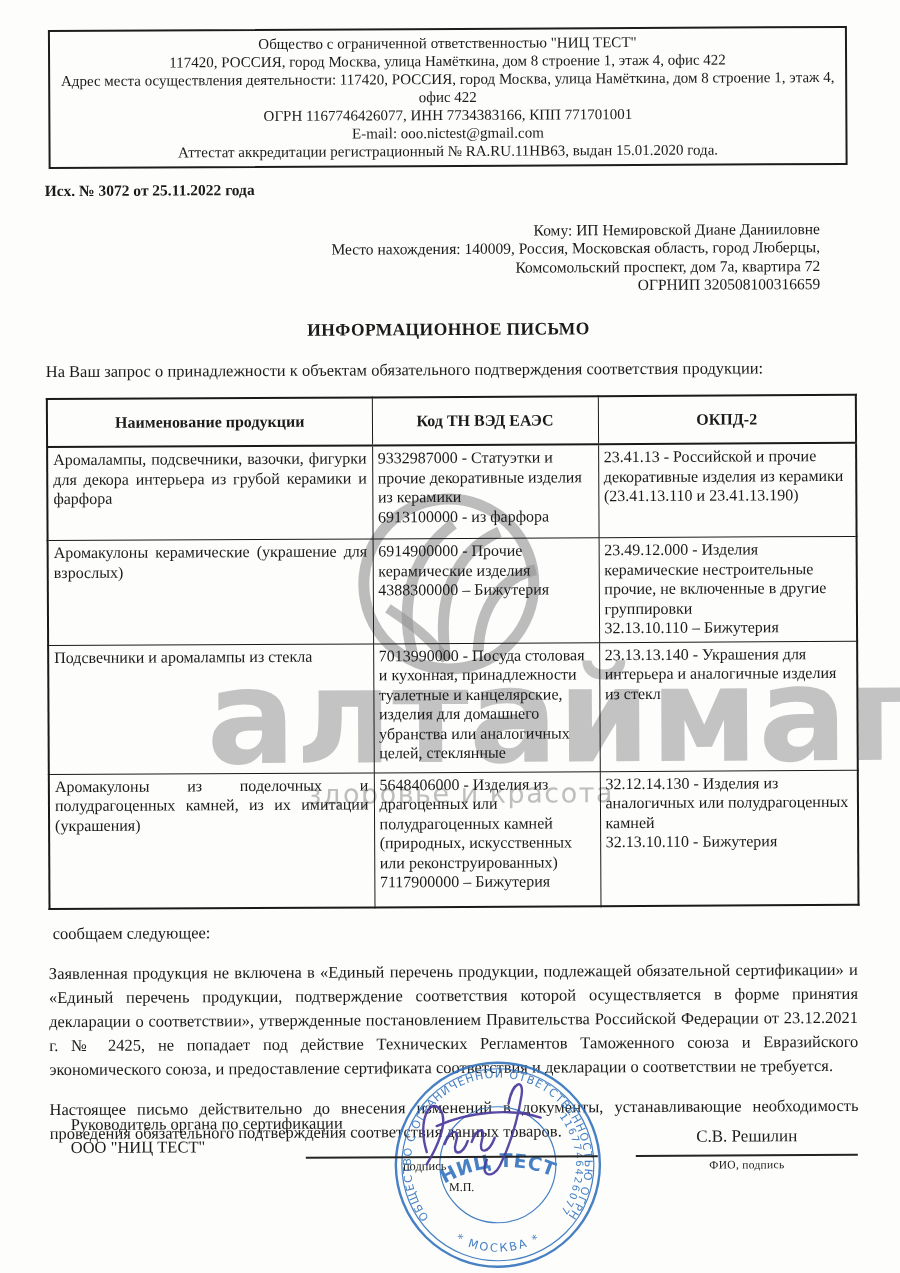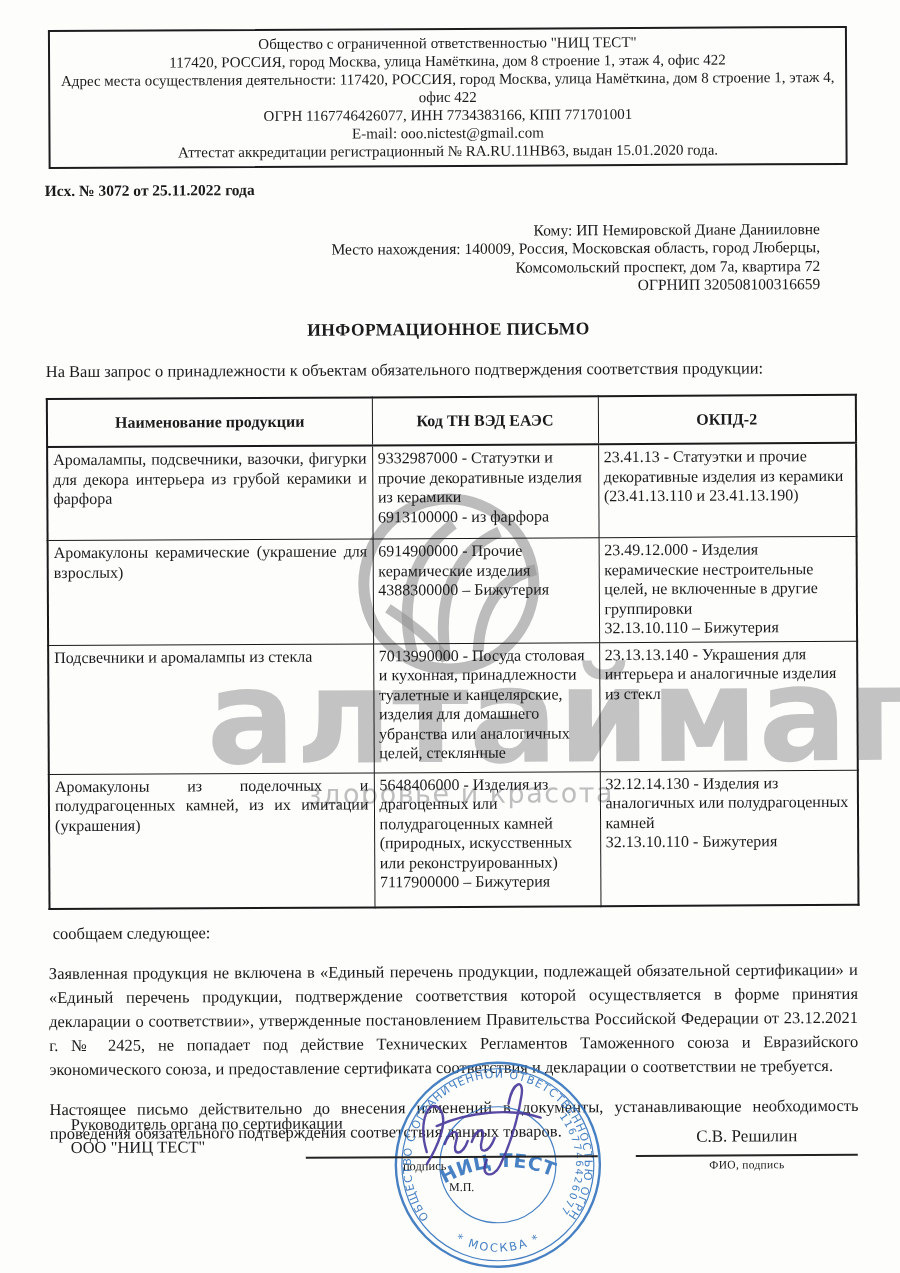--- a/index.html
+++ b/index.html
@@ -125,28 +125,28 @@
           <th>Наименование продукции</th>
           <th>Код ТН ВЭД ЕАЭС</th>
           <th>ОКПД-2</th>
         </tr>
       </thead>
       <tbody>
         <tr class="r1">
           <td class="c-name">Аромалампы, подсвечники, вазочки, фигурки для декора интерьера из грубой керамики и фарфора</td>
           <td>9332987000 - Статуэтки и прочие декоративные изделия из керамики
 6913100000 - из фарфора</td>
-          <td>23.41.13 - Статуэтки и прочие декоративные изделия из керамики
+          <td>23.41.13 - Российской и прочие декоративные изделия из керамики
 (23.41.13.110 и 23.41.13.190)</td>
         </tr>
         <tr class="r2">
           <td class="c-name">Аромакулоны керамические (украшение для взрослых)</td>
           <td>6914900000 - Прочие керамические изделия
 4388300000 – Бижутерия</td>
-          <td>23.49.12.000  - Изделия керамические нестроительные целей, не включенные в другие группировки
+          <td>23.49.12.000  - Изделия керамические нестроительные прочие, не включенные в другие группировки
 32.13.10.110 – Бижутерия</td>
         </tr>
         <tr class="r3">
           <td class="c-name">Подсвечники и аромалампы из стекла</td>
           <td>7013990000 - Посуда столовая и кухонная, принадлежности туалетные и канцелярские, изделия для домашнего убранства или аналогичных целей, стеклянные</td>
           <td>23.13.13.140 - Украшения для интерьера и аналогичные изделия из стекл</td>
         </tr>
         <tr class="r4">
           <td class="c-name">Аромакулоны из поделочных и полудрагоценных камней, из их имитации (украшения)</td>
           <td>5648406000 - Изделия из драгоценных или полудрагоценных камней (природных, искусственных или реконструированных)

